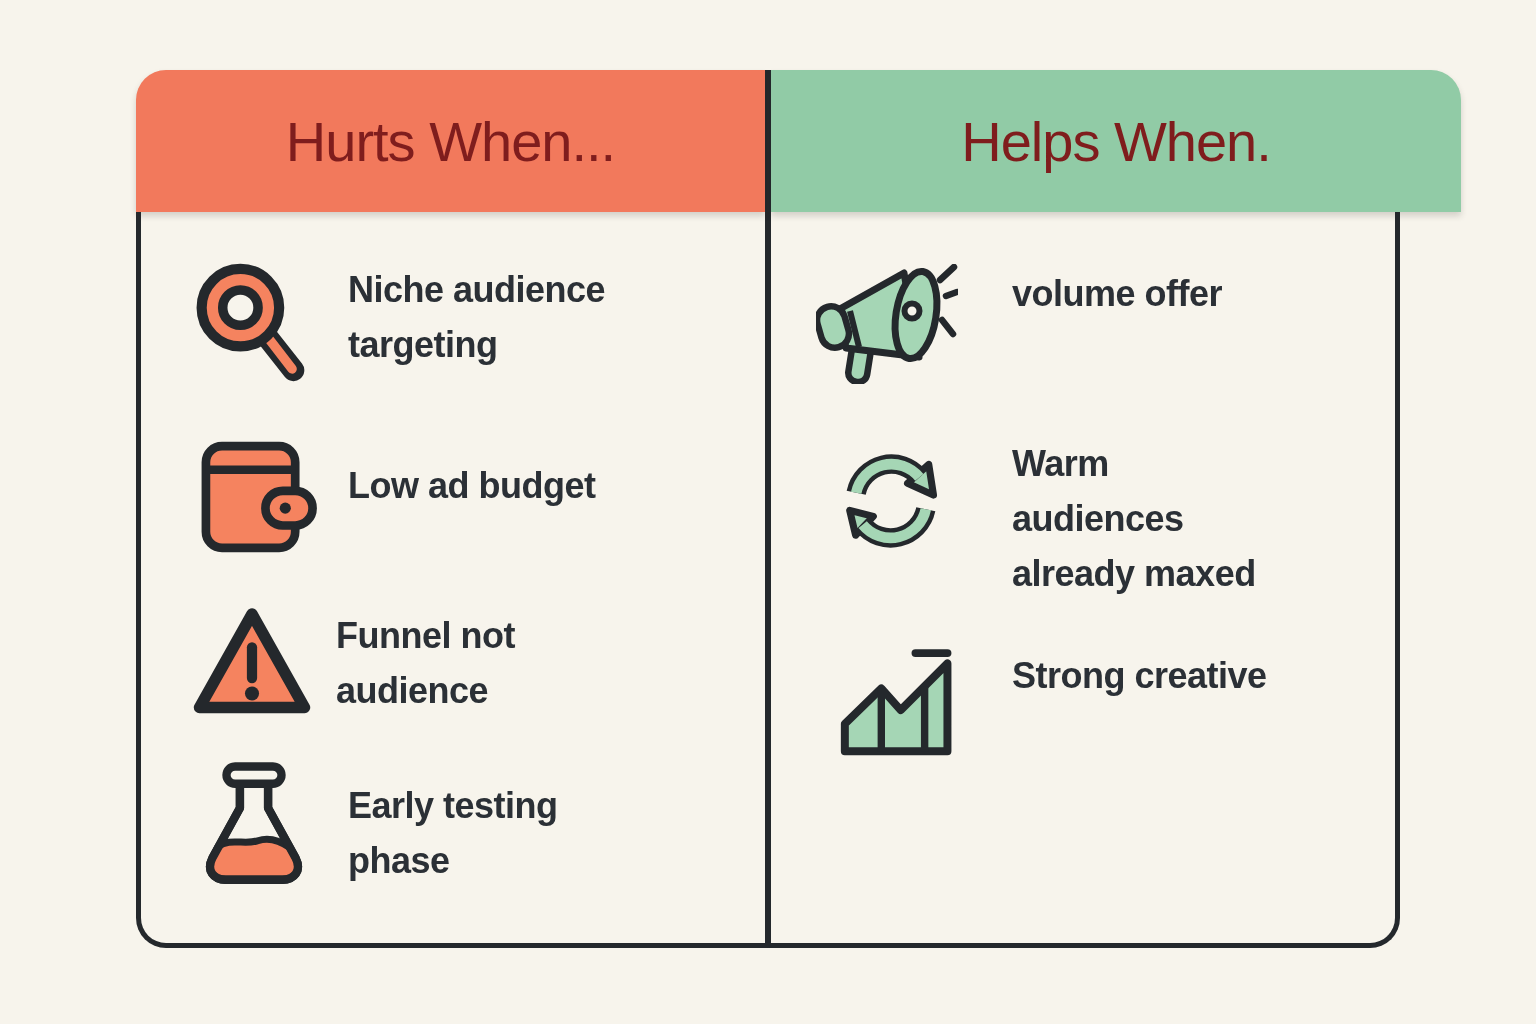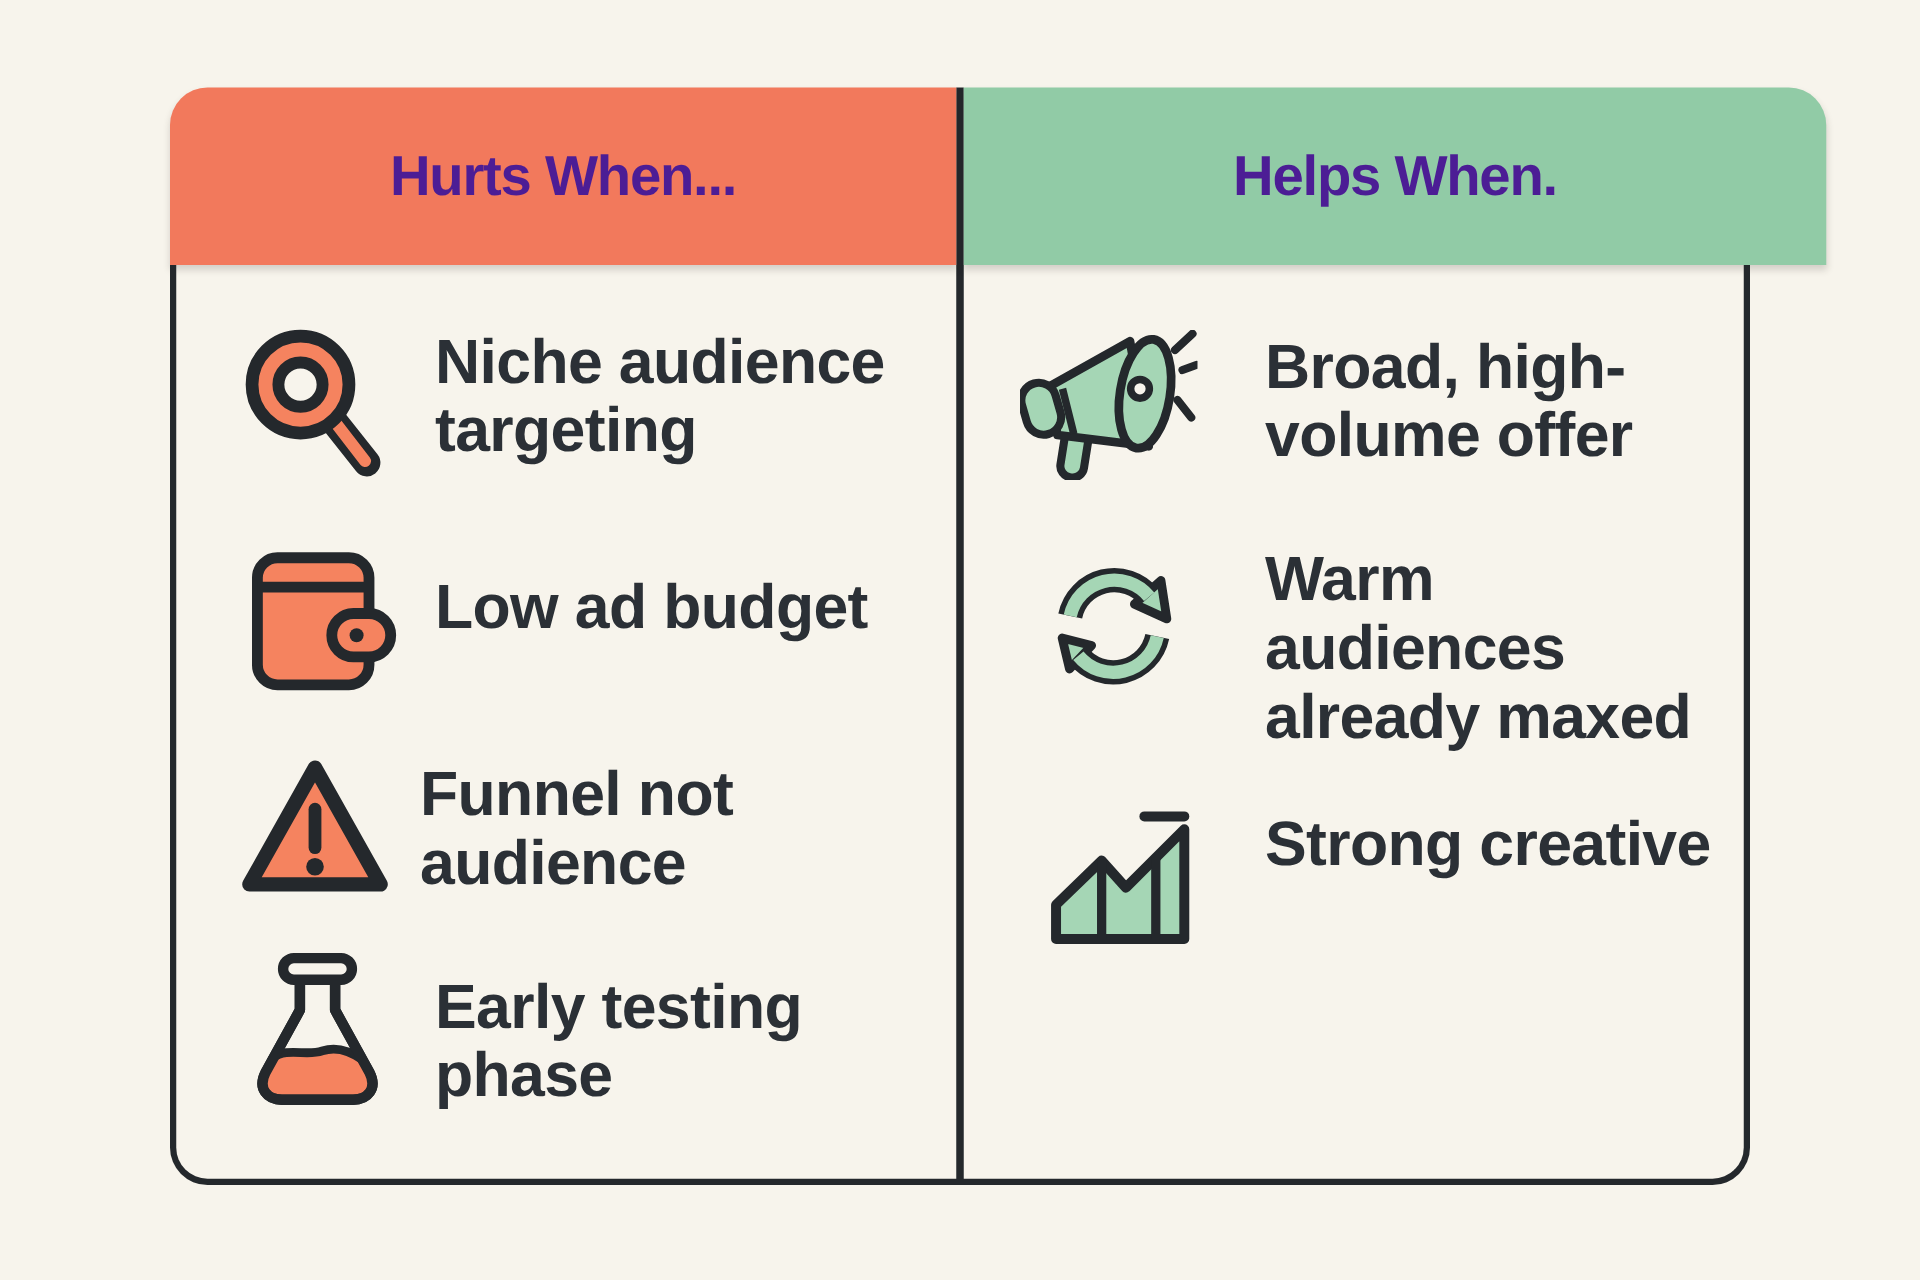--- a/index.html
+++ b/index.html
@@ -8,37 +8,37 @@
     background:#F7F4EC;
     font-family:"Liberation Sans","DejaVu Sans",sans-serif;
     position:relative; overflow:hidden;
   }
   .card { position:absolute; left:136px; top:70px; width:1264px; height:878px; }
 
   .hdr { position:absolute; top:0; height:142px; display:flex; align-items:center; justify-content:center;
          box-shadow:0 4px 6px rgba(50,45,40,0.18); }
   .hdr-left  { left:0;    width:629px; background:#F2795C; border-radius:30px 0 0 0; }
   .hdr-right { left:635px; width:690px; background:#91CBA6; border-radius:0 30px 0 0; }
-  .hdr-title { font-size:45px; font-weight:700; letter-spacing:-1px; color:#4c1d95; }
+  .hdr-title { font-size:56px; font-weight:400; letter-spacing:-1px; color:#7f1d1d; }
 
   .outline { position:absolute; left:0; right:0; top:142px; bottom:0;
              border:5px solid #24282C; border-top:none; border-radius:0 0 30px 30px; }
   .divider { position:absolute; left:629px; top:0; bottom:0; width:6px; background:#24282C; }
 
   .icon { position:absolute; }
   .icon svg { display:block; width:100%; height:100%; }
   #ic-l1 { left:50px;  top:186px; width:136px; height:136px; }
   #ic-l2 { left:60px;  top:365px; width:124px; height:124px; }
   #ic-l3 { left:52px;  top:530px; width:128px; height:128px; }
   #ic-l4 { left:54px;  top:692px; width:128px; height:128px; }
   #ic-r1 { left:680px; top:194px; width:142px; height:120px; }
   #ic-r2 { left:696px; top:372px; width:118px; height:118px; }
   #ic-r3 { left:702px; top:574px; width:114px; height:114px; }
 
-  .txt { position:absolute; font-size:50px; font-weight:700; line-height:55px;
+  .txt { position:absolute; font-size:36px; font-weight:700; line-height:55px;
          color:#2B3036; letter-spacing:-0.5px; white-space:nowrap; }
   #tx-l1 { left:212px; top:192px; }
   #tx-l2 { left:212px; top:388px; }
   #tx-l3 { left:200px; top:538px; }
   #tx-l4 { left:212px; top:708px; }
   #tx-r1 { left:876px; top:196px; }
   #tx-r2 { left:876px; top:366px; }
   #tx-r3 { left:876px; top:578px; }
 </style>
 </head>
@@ -131,21 +131,20 @@
   <div class="txt" id="tx-l3">
     <div>Funnel not</div>
     <div>audience</div>
   </div>
   <div class="txt" id="tx-l4">
     <div>Early testing</div>
     <div>phase</div>
   </div>
 
   <div class="txt" id="tx-r1">
-    <div>Broad, high-</div>
     <div>volume offer</div>
   </div>
   <div class="txt" id="tx-r2">
     <div>Warm</div>
     <div>audiences</div>
     <div>already maxed</div>
   </div>
   <div class="txt" id="tx-r3">
     <div>Strong creative</div>
   </div>

